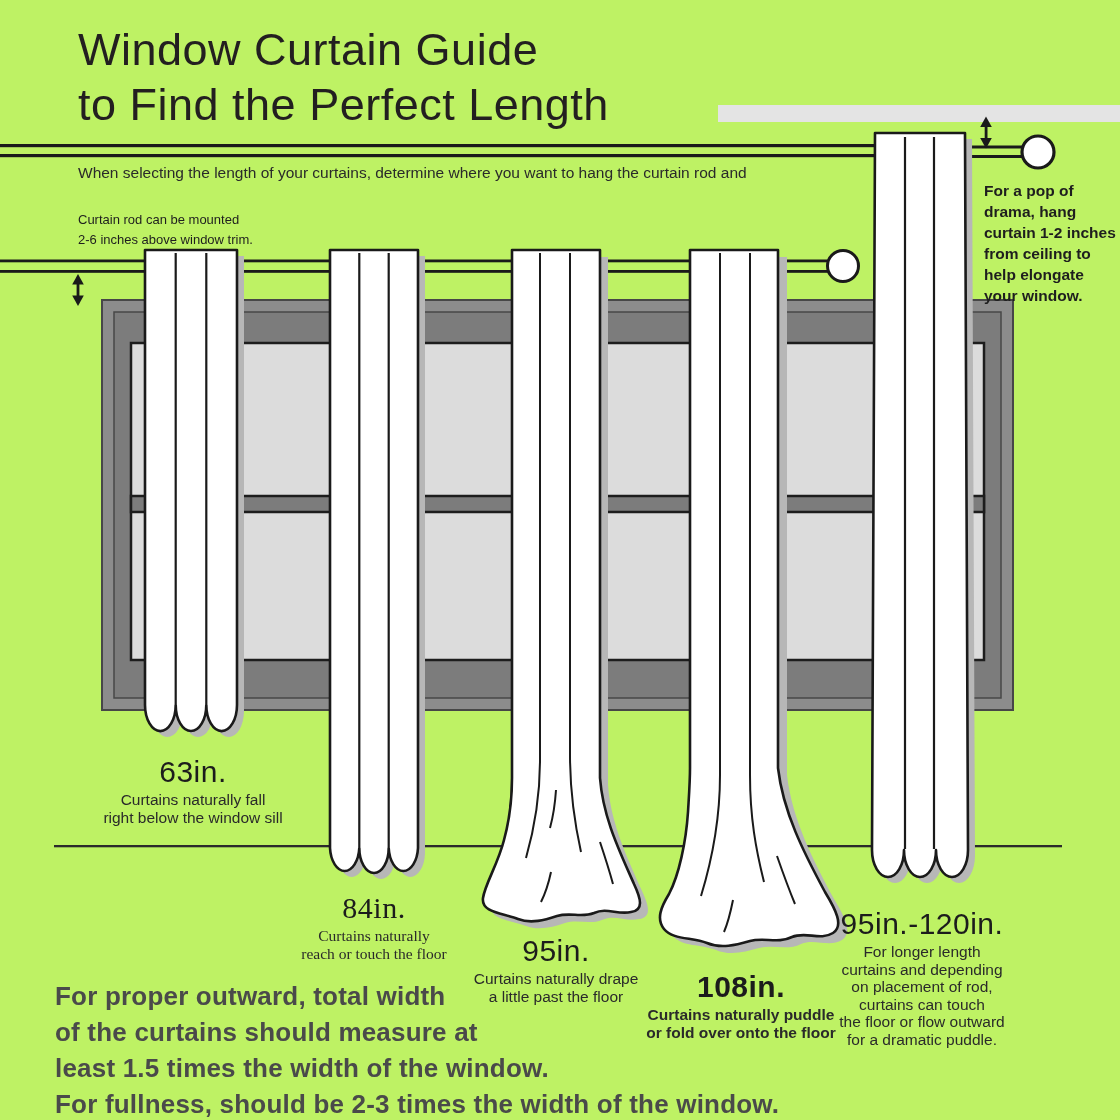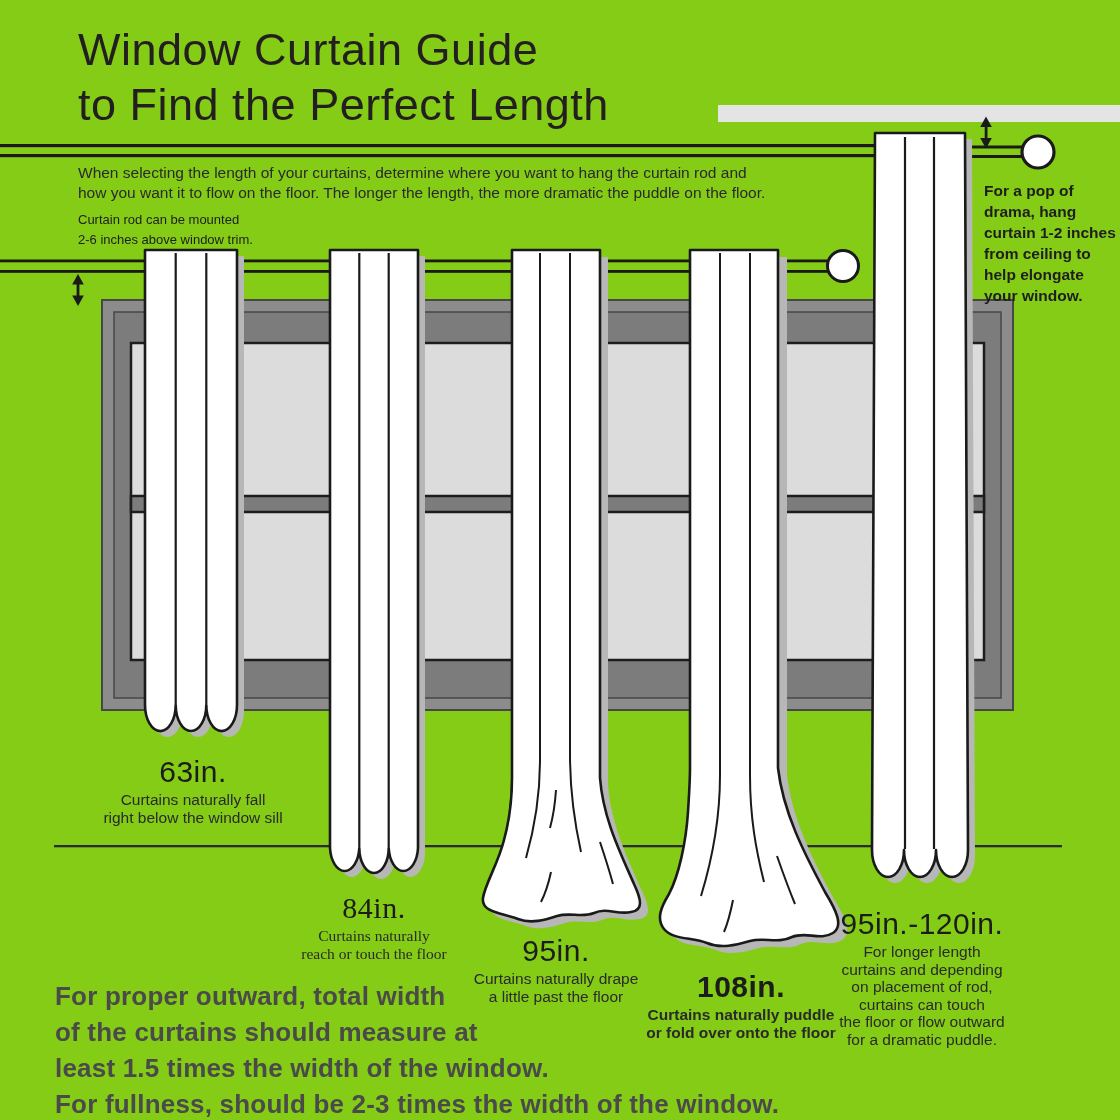--- a/index.html
+++ b/index.html
@@ -1,16 +1,16 @@
 <!DOCTYPE html>
 <html><head>
 <meta charset="utf-8">
 <style>
   html,body{margin:0;padding:0;background:#fff;}
-  #page{position:relative;width:1120px;height:1120px;background:#84cc16;overflow:hidden;
+  #page{position:relative;width:1120px;height:1120px;background:#bef264;overflow:hidden;
         font-family:"Liberation Sans", sans-serif;color:#231f20;}
   #diagram{position:absolute;left:0;top:0;}
   .abs{position:absolute;}
   .title{left:78px;top:22px;font-size:45px;line-height:55px;letter-spacing:.5px;
          font-weight:400;color:#231f20;}
   .intro{left:78px;top:163px;font-size:15.5px;line-height:19.5px;color:#2a2a2a;}
   .rodnote{left:78px;top:210px;font-size:13px;line-height:19.5px;font-weight:400;color:#1e1e1e;}
   .ceilnote{left:984px;top:180px;width:140px;font-size:15.5px;line-height:21px;
             font-weight:700;color:#1e1e1e;}
   .clabel{transform:translateX(-50%);text-align:center;white-space:nowrap;}
@@ -111,21 +111,20 @@
     </g>
   </svg>
 
   <div class="abs title">
     <div>Window Curtain Guide</div>
     <div>to Find the Perfect Length</div>
   </div>
 
   <div class="abs intro">
     <div>When selecting the length of your curtains, determine where you want to hang the curtain rod and</div>
-    <div>how you want it to flow on the floor. The longer the length, the more dramatic the puddle on the floor.</div>
   </div>
 
   <div class="abs rodnote">
     <div>Curtain rod can be mounted</div>
     <div>2-6 inches above window trim.</div>
   </div>
 
   <div class="abs ceilnote">
     <div>For a pop of</div>
     <div>drama, hang</div>

